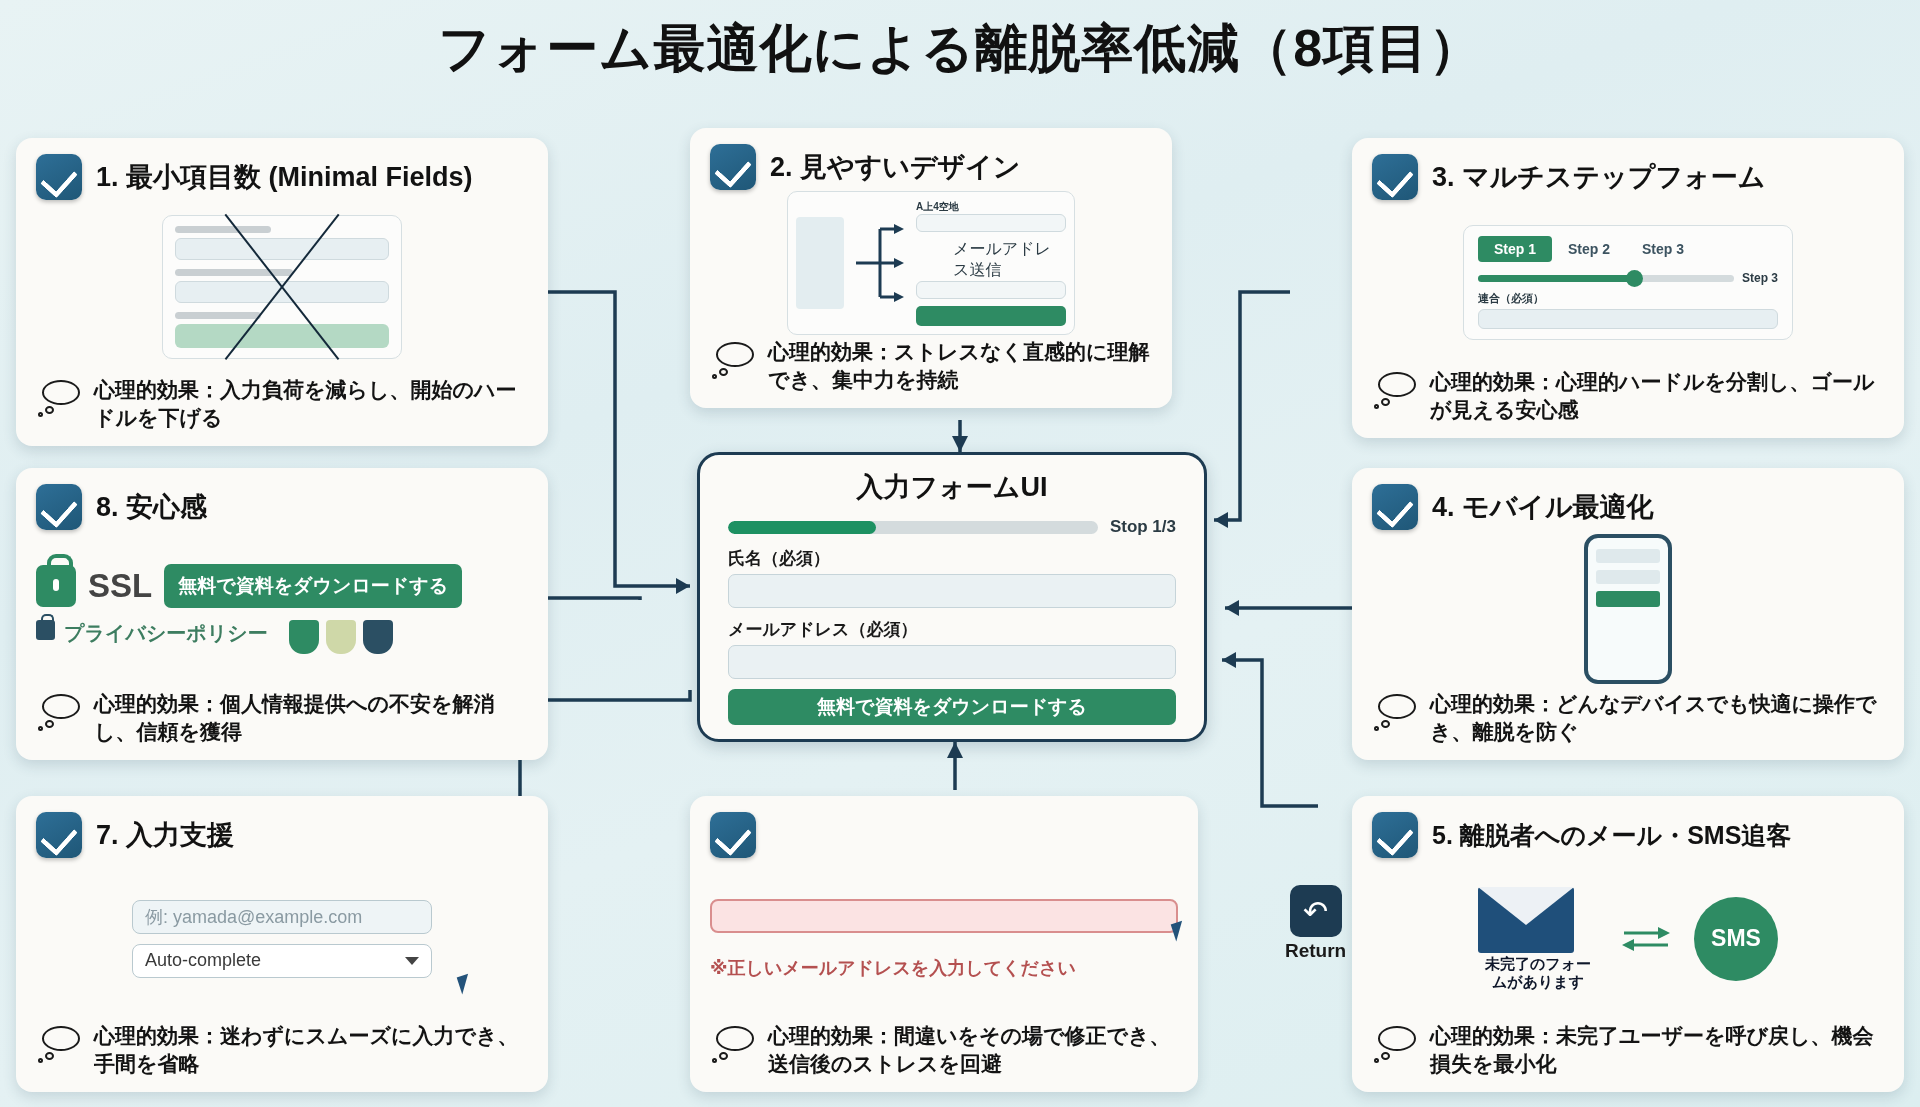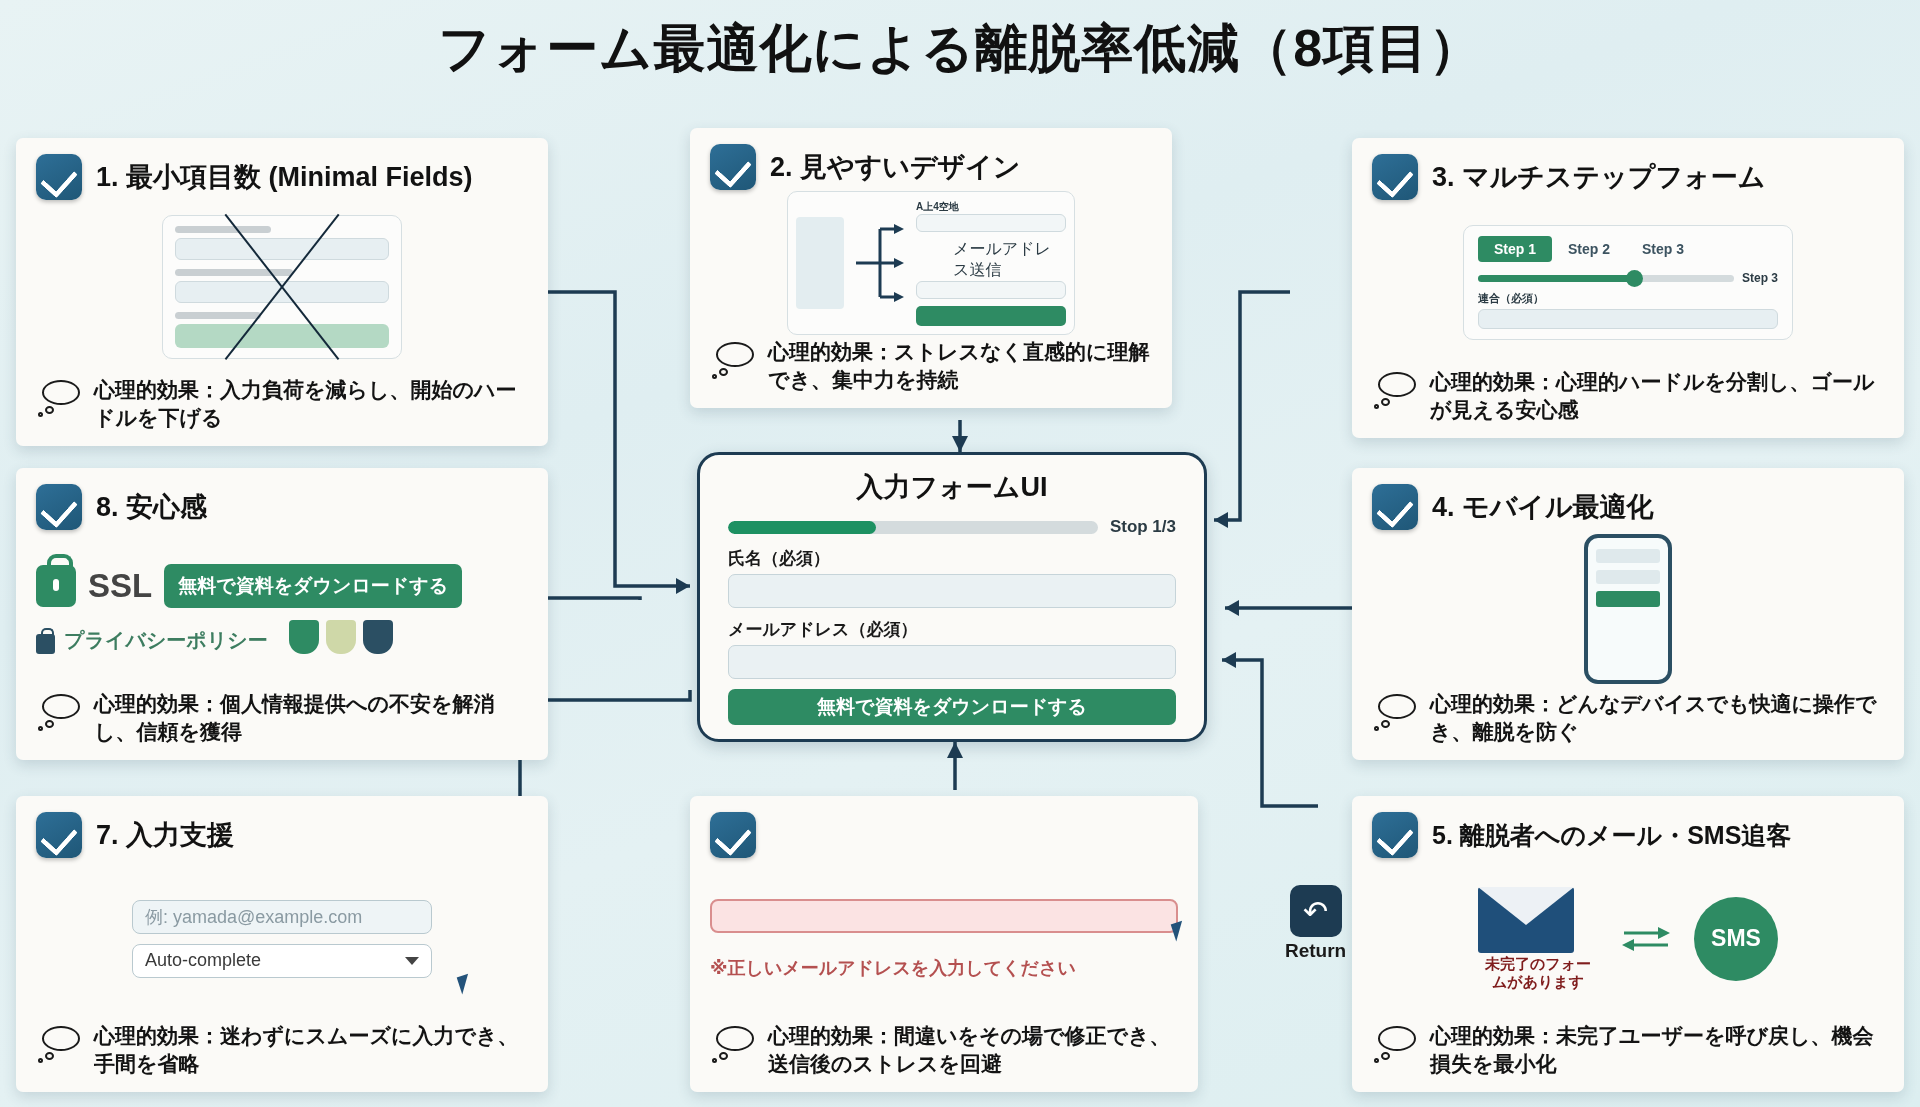--- a/index.html
+++ b/index.html
@@ -10,21 +10,21 @@
     position: relative; overflow: hidden;
   }
   #page-title {
     position:absolute; top:14px; left:0; width:100%;
     text-align:center; font-size:52px; font-weight:bold; color:#111;
     letter-spacing:1px;
   }
   .card {
     position:absolute;
     background:#fbfaf7;
-    border-radius:7px;
+    border-radius:16px;
     box-shadow:0 5px 14px rgba(40,70,90,.16);
     padding:16px 20px 14px 20px;
     display:flex; flex-direction:column;
   }
   .card-head { display:flex; align-items:center; gap:14px; margin-bottom:6px;}
   .chk {
     width:46px;height:46px;border-radius:10px;
     background:linear-gradient(150deg,#2e6f97,#1f5777);
     box-shadow:0 2px 4px rgba(0,0,0,.25);
     flex:0 0 auto; position:relative;
@@ -60,21 +60,21 @@
   .err-txt{font-size:18px;font-weight:bold;color:#b45050;margin-top:24px;line-height:1.25;}
   .cursor{width:0;height:0;border-left:12px solid #23527a;border-bottom:18px solid transparent;border-right:7px solid transparent;transform:rotate(-18deg);}
   .ac-inp{width:300px;height:34px;background:#eef4f6;border:1.5px solid #b9c9cf;border-radius:8px;display:flex;align-items:center;padding:0 12px;font-size:18px;color:#8a9aa2;}
   .ac-sel{width:300px;height:34px;background:#fff;border:1.5px solid #b9c9cf;border-radius:8px;display:flex;align-items:center;justify-content:space-between;padding:0 12px;font-size:18px;color:#3a3a3a;margin-top:10px;}
   .ssl{display:flex;align-items:center;gap:12px;}
   .lock{width:40px;height:42px;background:#2e8b63;border-radius:7px;position:relative;}
   .lock::before{content:"";position:absolute;left:11px;top:-11px;width:18px;height:18px;border:4px solid #2e8b63;border-bottom:none;border-radius:9px 9px 0 0;}
   .lock::after{content:"";position:absolute;left:17px;top:14px;width:6px;height:12px;background:#fff;border-radius:3px;}
   .ssl-t{font-size:33px;font-weight:bold;color:#444;}
   .grn-btn{background:#2e8b63;color:#fff;font-size:19px;font-weight:bold;padding:9px 14px;border-radius:7px;white-space:nowrap;}
-  .pp{display:flex;align-items:flex-end;gap:9px;margin-top:12px;}
+  .pp{display:flex;align-items:flex-start;gap:9px;margin-top:12px;}
   .pp-l{width:19px;height:20px;background:#2b4f63;border-radius:3px;position:relative;}
   .pp-l::before{content:"";position:absolute;left:5px;top:-6px;width:9px;height:9px;border:2.5px solid #2b4f63;border-bottom:none;border-radius:5px 5px 0 0;}
   .pp-t{font-size:20px;font-weight:bold;color:#3d7d60;}
   .badge{width:30px;height:34px;border-radius:4px 4px 14px 14px;}
   .env{width:96px;height:66px;background:#1f4f7a;position:relative;border-radius:3px;}
   .env::after{content:"";position:absolute;left:0;top:0;border-left:48px solid transparent;border-right:48px solid transparent;border-top:38px solid #fff;opacity:.92;}
   .sms{width:84px;height:84px;border-radius:50%;background:#2e8b63;color:#fff;font-size:23px;font-weight:bold;display:flex;align-items:center;justify-content:center;}
   
   #form-panel{
     position:absolute; left:697px; top:452px; width:510px; height:290px;
@@ -249,21 +249,21 @@
 
 <div class="card" style="left:1352px;top:796px;width:552px;height:296px;">
   <div class="card-head">
     <div class="chk"></div>
     <div class="card-title sm">5. 離脱者へのメール・SMS追客</div>
   </div>
   <div class="mock">
     <div style="display:flex;align-items:center;gap:22px;">
       <div style="text-align:center;">
         <div class="env"></div>
-        <div style="font-size:15px;font-weight:bold;color:#7f1d1d;margin-top:2px;max-width:120px;line-height:1.2;">未完了のフォームがあります</div>
+        <div style="font-size:15px;font-weight:bold;color:#0f172a;margin-top:2px;max-width:120px;line-height:1.2;">未完了のフォームがあります</div>
       </div>
       <svg width="52" height="34" viewBox="0 0 52 34">
         <g stroke="#2e8b63" stroke-width="3" fill="none">
             <path d="M4,11 H42"></path>
             <path d="M48,23 H10"></path>
           </g>
         <g fill="#2e8b63">
             <polygon points="50,11 38,5 38,17"></polygon>
             <polygon points="2,23 14,17 14,29"></polygon>
           </g>

